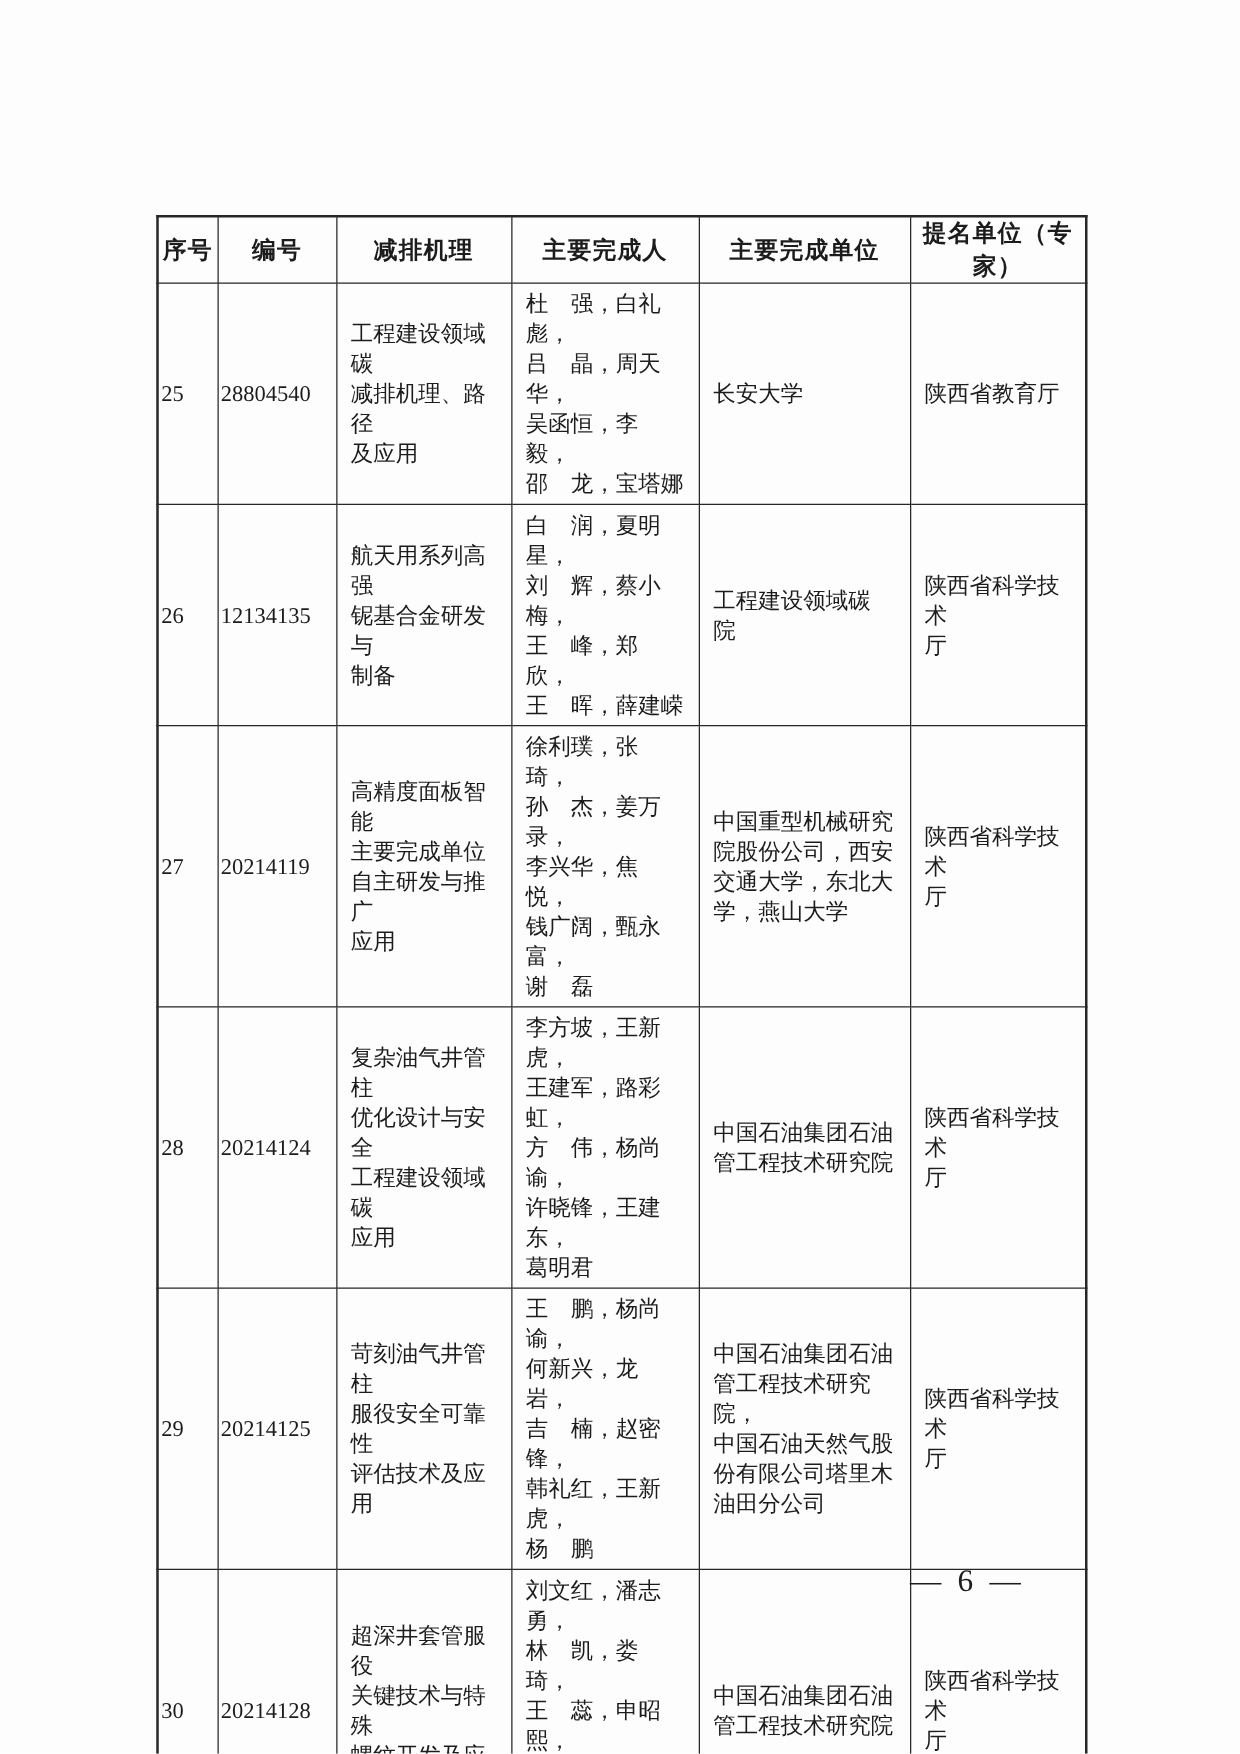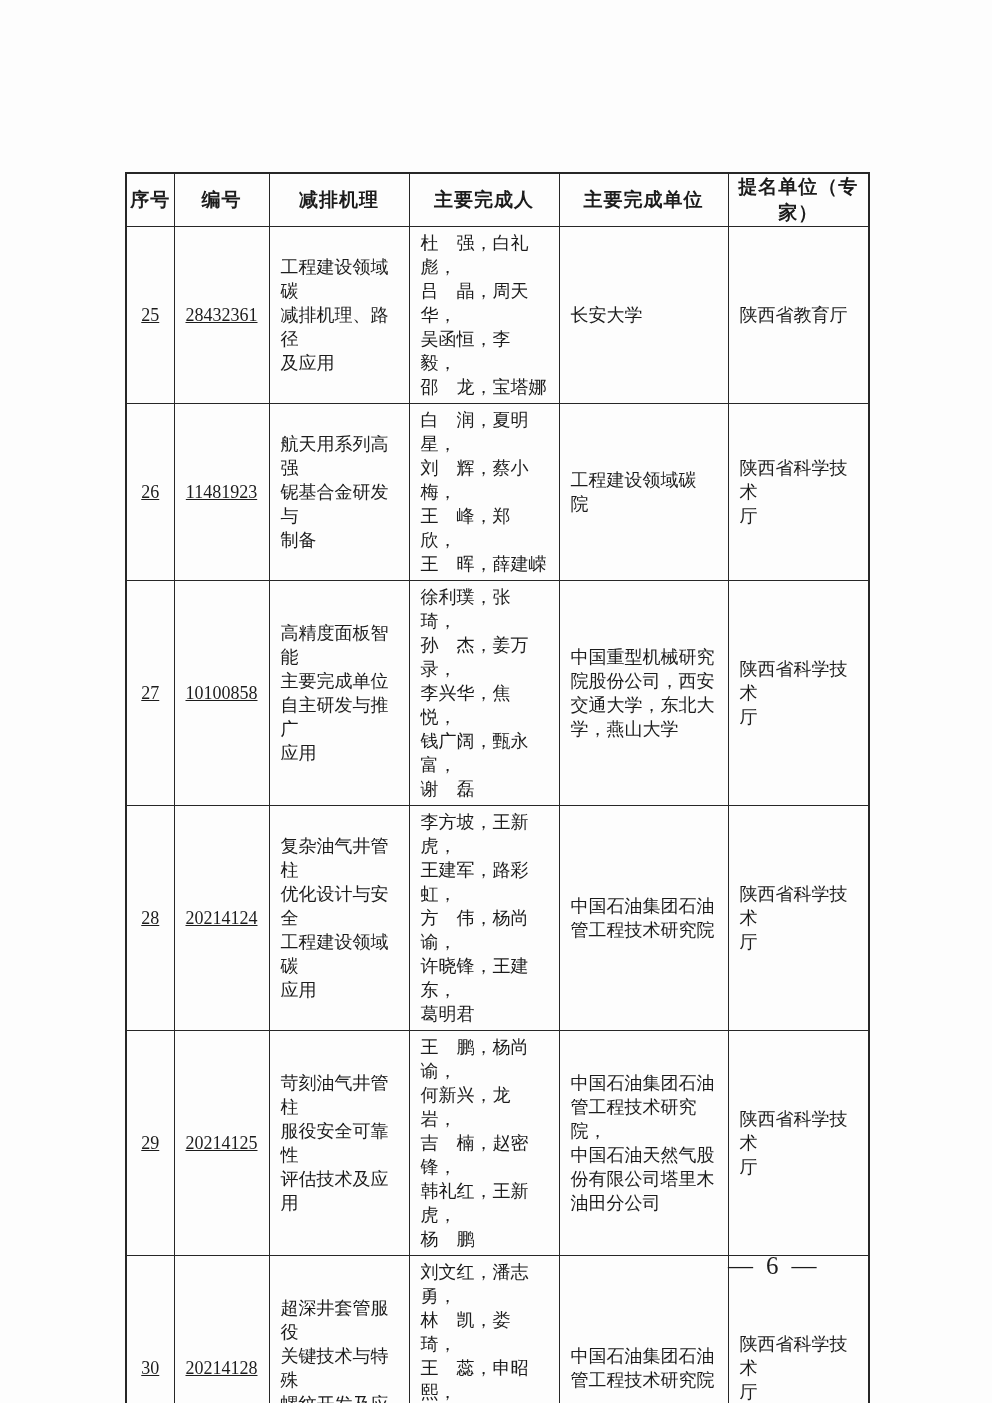--- a/index.html
+++ b/index.html
@@ -42,23 +42,22 @@
     letter-spacing: 1px;
   }
   .award-table td {
     font-size: 18px;
     line-height: 24px;
     vertical-align: middle;
     white-space: pre-line;
     margin-left: 12px;
   }
   .cell-center {
-    text-align: center;
+    text-align: left;
     padding: 2px 2px;
-    text-decoration: underline;
   }
   .cell-left {
     text-align: left;
     padding: 4px 6px 4px 11px;
   }
   
   .award-table tbody tr:nth-child(1) { height: 106px; }
   .award-table tbody tr:nth-child(2) { height: 104px; }
   .award-table tbody tr:nth-child(3) { height: 126px; }
   .award-table tbody tr:nth-child(4) { height: 125px; }
@@ -99,49 +98,49 @@
         <th>编号</th>
         <th>减排机理</th>
         <th>主要完成人</th>
         <th>主要完成单位</th>
         <th>提名单位（专家）</th>
       </tr>
     </thead>
     <tbody>
         <tr>
       <td class="cell-center">25</td>
-      <td class="cell-center">28432361</td>
+      <td class="cell-center">28804540</td>
       <td class="cell-left">工程建设领域碳
 减排机理、路径
 及应用</td>
       <td class="cell-left">杜　强，白礼彪，
 吕　晶，周天华，
 吴函恒，李　毅，
 邵　龙，宝塔娜</td>
       <td class="cell-left">长安大学</td>
       <td class="cell-left">陕西省教育厅</td>
     </tr>
         <tr>
       <td class="cell-center">26</td>
-      <td class="cell-center">11481923</td>
+      <td class="cell-center">12134135</td>
       <td class="cell-left">航天用系列高强
 铌基合金研发与
 制备</td>
       <td class="cell-left">白　润，夏明星，
 刘　辉，蔡小梅，
 王　峰，郑　欣，
 王　晖，薛建嵘</td>
       <td class="cell-left">工程建设领域碳
 院</td>
       <td class="cell-left">陕西省科学技术
 厅</td>
     </tr>
         <tr>
       <td class="cell-center">27</td>
-      <td class="cell-center">10100858</td>
+      <td class="cell-center">20214119</td>
       <td class="cell-left">高精度面板智能
 主要完成单位
 自主研发与推广
 应用</td>
       <td class="cell-left">徐利璞，张　琦，
 孙　杰，姜万录，
 李兴华，焦　悦，
 钱广阔，甄永富，
 谢　磊</td>
       <td class="cell-left">中国重型机械研究

